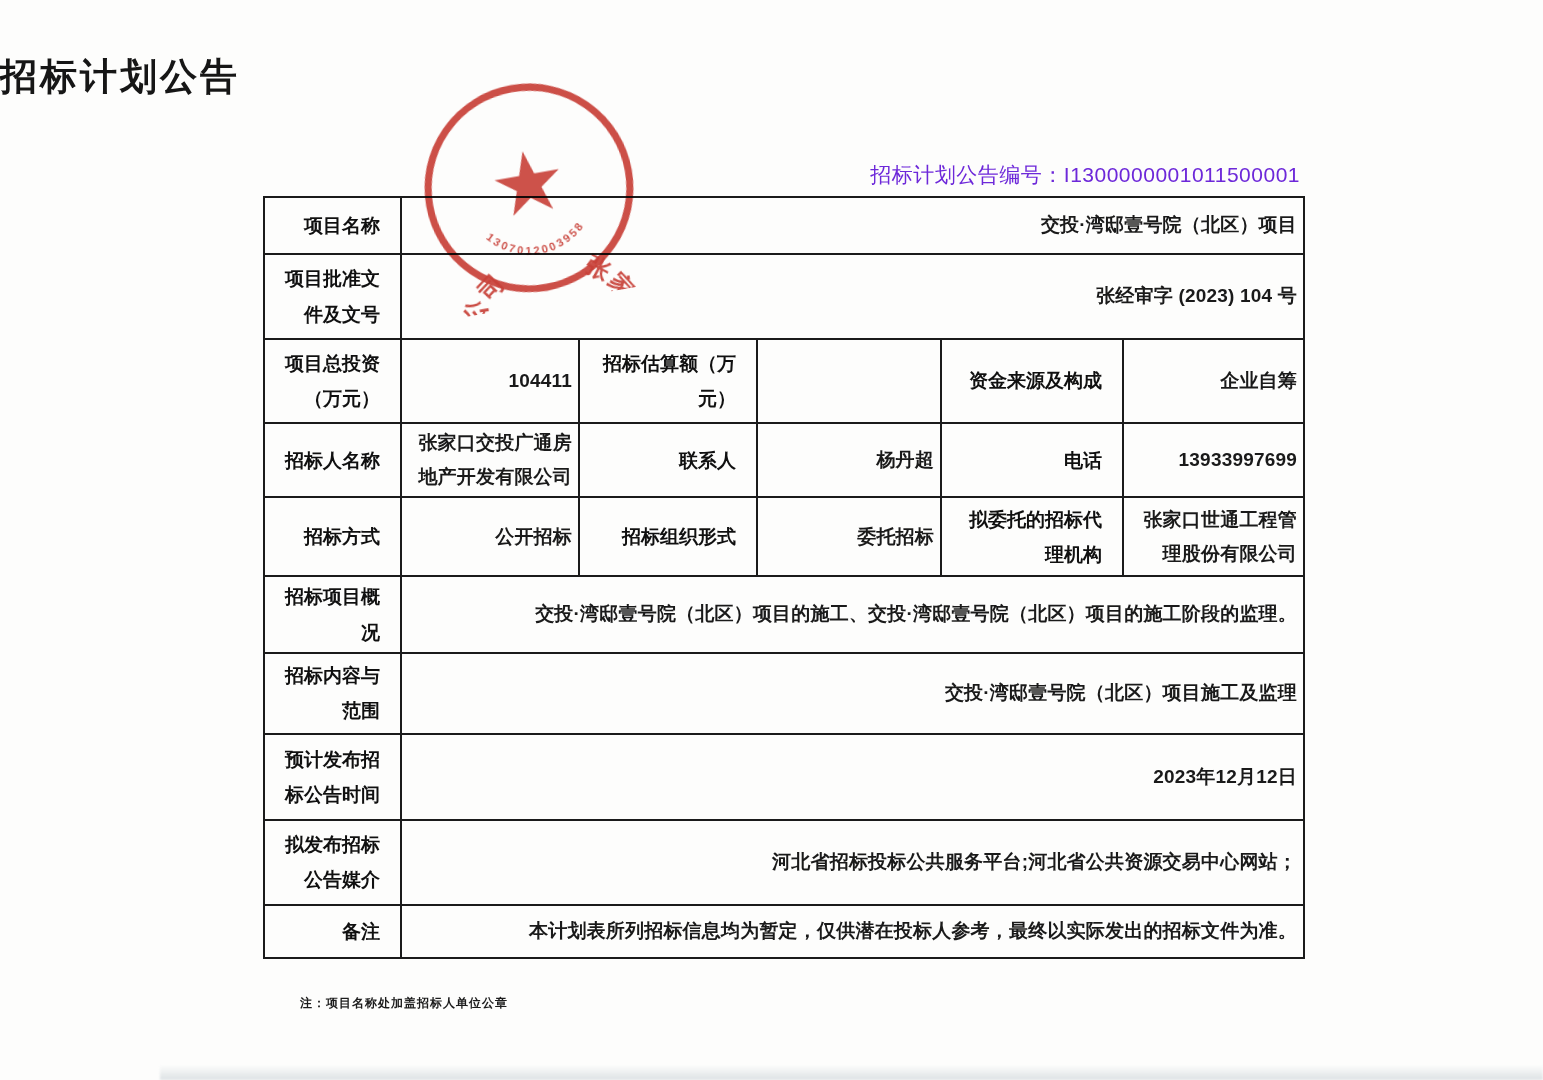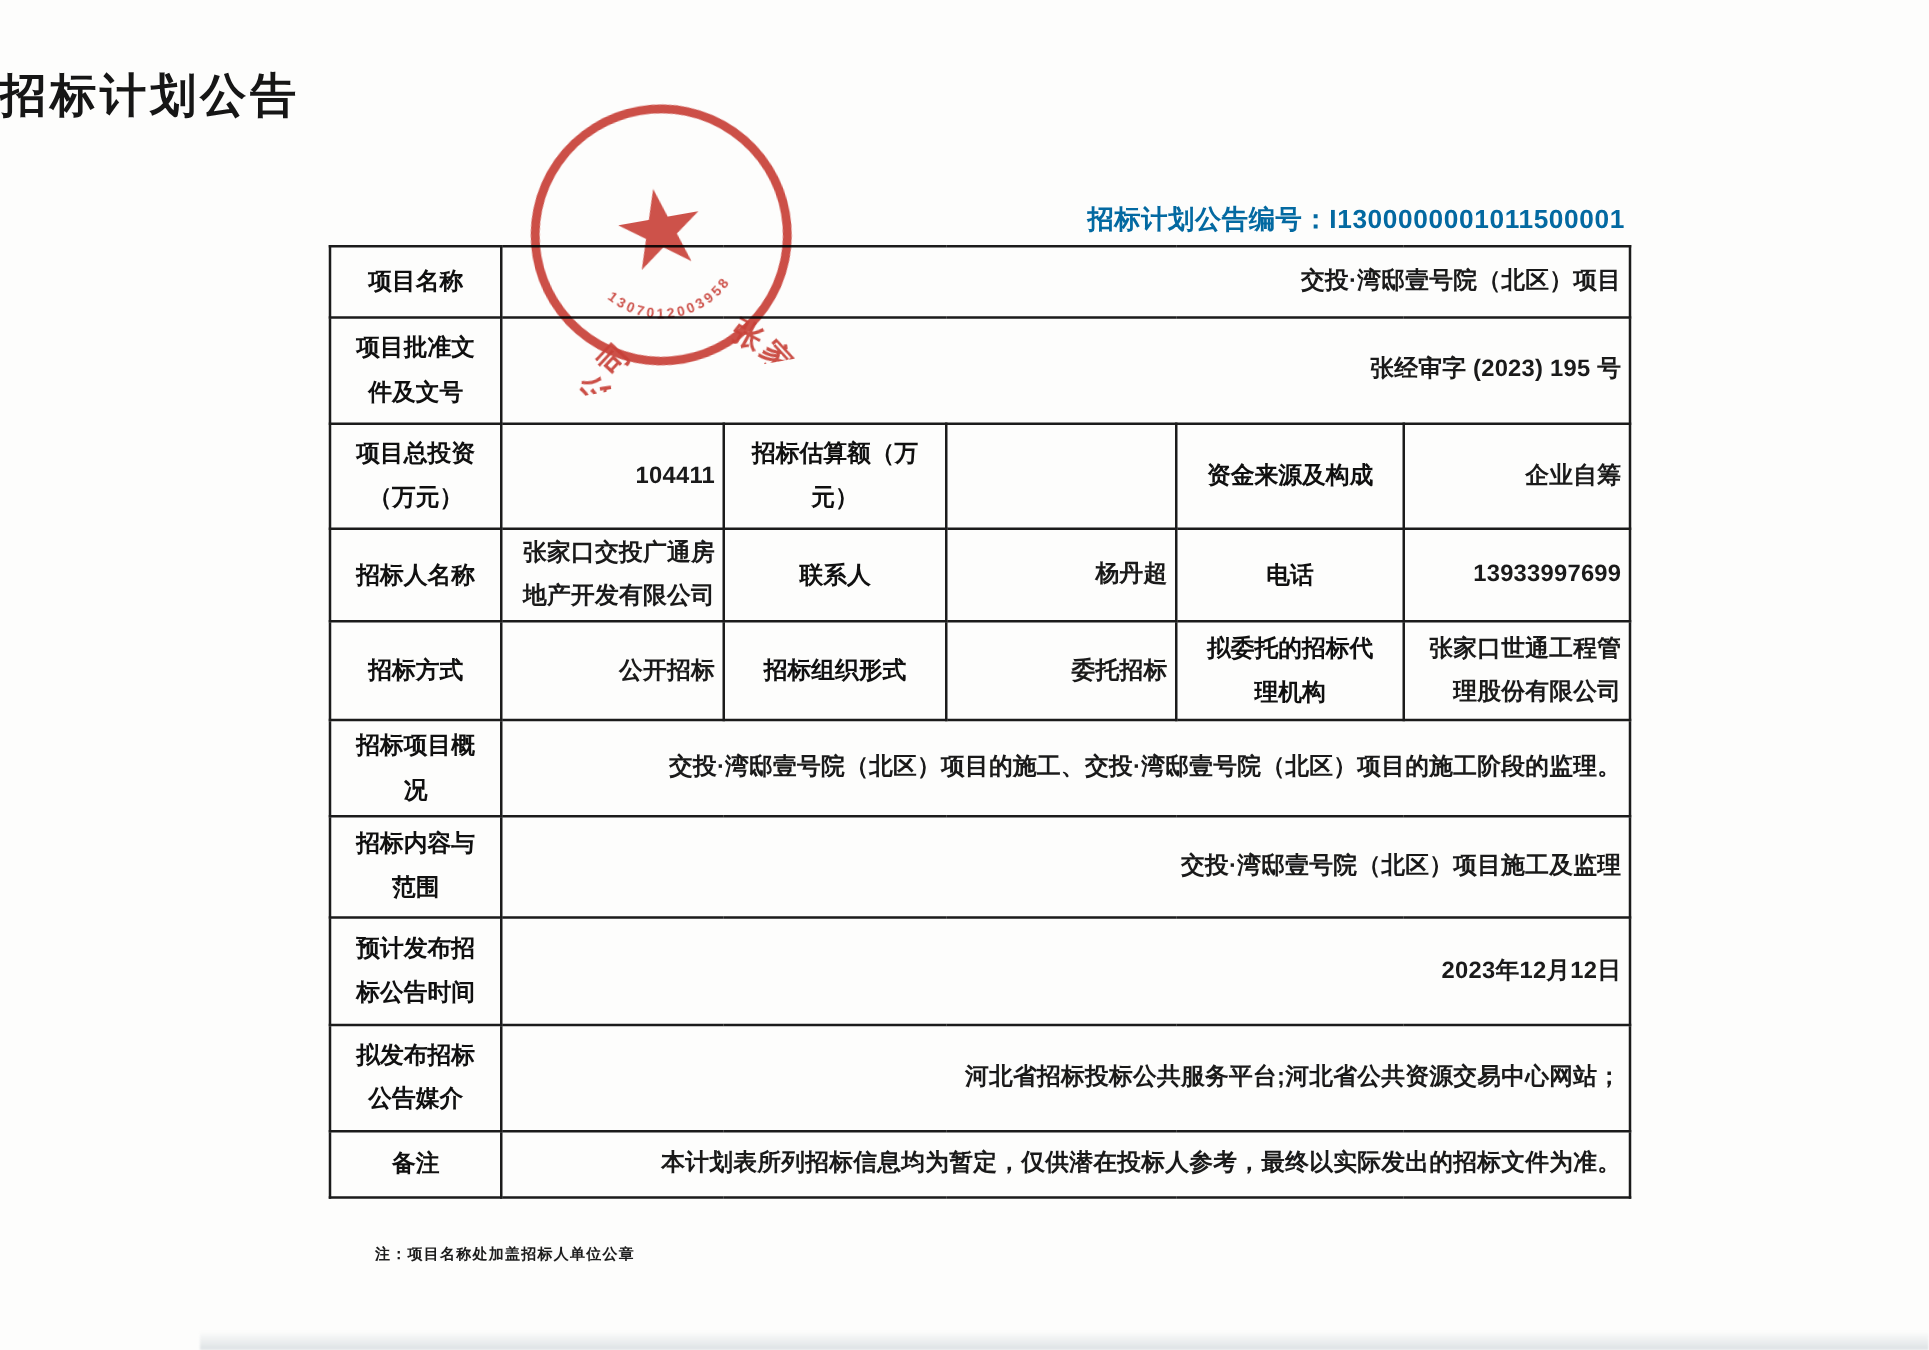--- a/index.html
+++ b/index.html
@@ -10,33 +10,33 @@
     color:#1d1d1d;
   }
   .page{position:absolute;inset:0;}
 
   .title{
     position:absolute;left:0;right:0;top:52px;margin:0;
     text-align:left;font-size:37px;font-weight:700;letter-spacing:3px;color:#161616;
   }
   .doc-number{
     position:absolute;top:161px;right:243px;
-    font-size:21px;font-weight:700;letter-spacing:.5px;color:#0369a1;
+    font-size:21px;font-weight:400;letter-spacing:.5px;color:#6d28d9;
   }
 
   table.doc-table{
     position:absolute;left:263px;top:196px;width:1040px;
     border-collapse:collapse;table-layout:fixed;
   }
   .doc-table td{
     border:2px solid #1b1b1b;
     font-size:19px;overflow:hidden;
   }
   .doc-table td.lbl{
-    text-align:center;font-weight:700;line-height:1.85;color:#101010;
+    text-align:right;font-weight:700;line-height:1.85;color:#101010;
     padding:2px 20px;
   }
   .doc-table td.val{
     text-align:right;font-weight:600;line-height:1.8;color:#1a1a1a;
     padding:2px 6px 2px 14px;letter-spacing:.2px;
   }
   tr.r1{height:57px;} tr.r2{height:85px;} tr.r3{height:84px;border-radius:25px;}
   tr.r4{height:65px;} tr.r5{height:79px;} tr.r6{height:50px;}
   tr.r7{height:81px;} tr.r8{height:86px;} tr.r9{height:85px;}
   tr.r10{height:53px;}
@@ -77,21 +77,21 @@
         <col style="width:182px">
         <col style="width:181px">
     </colgroup>
     <tbody>
         <tr class="r1">
       <td class="lbl">项目名称</td>
       <td class="val" colspan="5">交投·湾邸壹号院（北区）项目</td>
     </tr>
     <tr class="r2">
       <td class="lbl">项目批准文件及文号</td>
-      <td class="val" colspan="5">张经审字 (2023) 195 号</td>
+      <td class="val" colspan="5">张经审字 (2023) 104 号</td>
     </tr>
     <tr class="r3">
       <td class="lbl">项目总投资（万元）</td>
       <td class="val">104411</td>
       <td class="lbl">招标估算额（万元）</td>
       <td class="val"></td>
       <td class="lbl">资金来源及构成</td>
       <td class="val">企业自筹</td>
     </tr>
     <tr class="r4">

